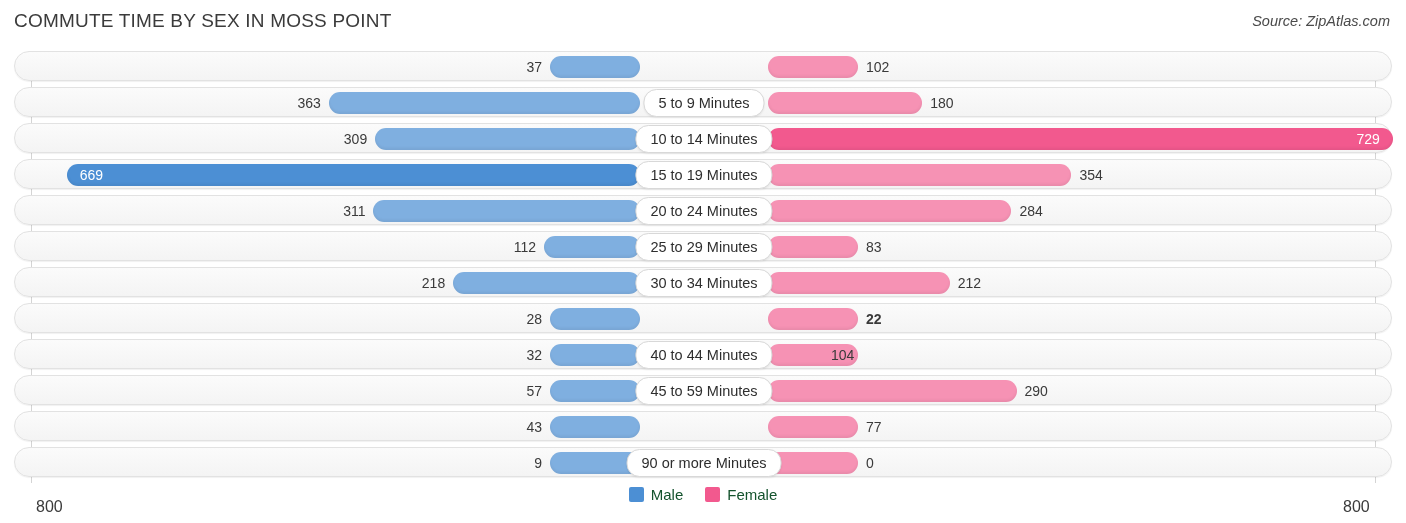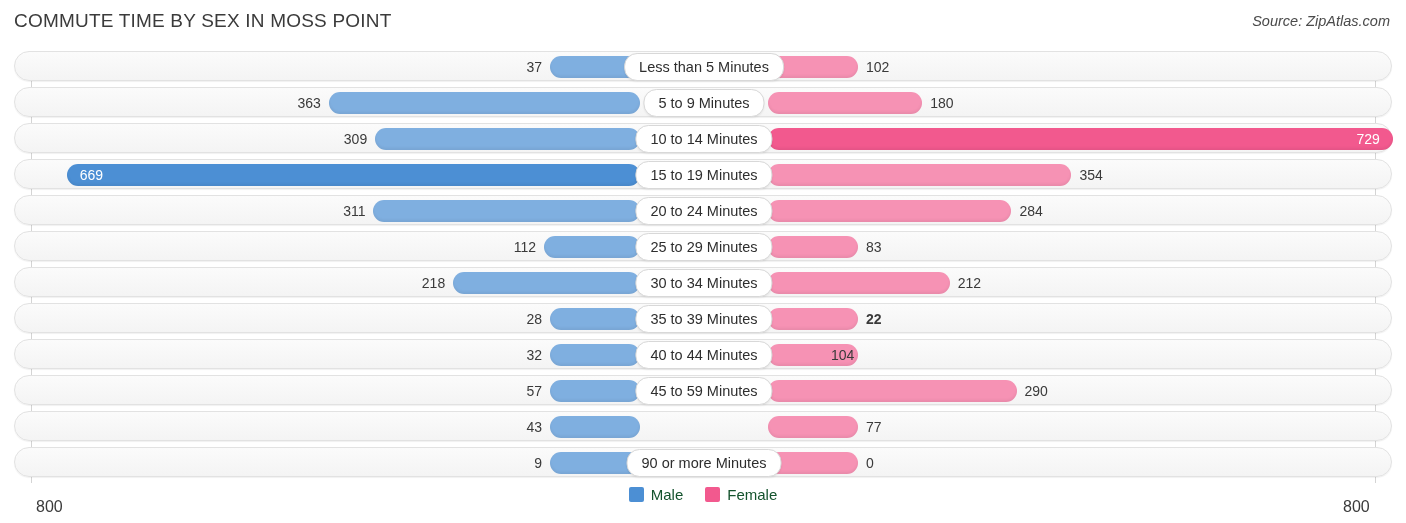--- a/index.html
+++ b/index.html
@@ -172,21 +172,20 @@
   <div id="plot-area">
     <div class="axis-line" id="axis-line-left"></div>
     <div class="axis-line" id="axis-line-right"></div>
     <div id="rows-container">
         <div class="bar-row" style="top: 0px;">
           <div class="bar-inner">
             <div class="bar male" style="left: 535px; width: 90px;"></div>
             <div class="val" style="left: 527px; transform: translateX(-100%);">37</div>
             <div class="bar female" style="left: 753px; width: 90px;"></div>
             <div class="val" style="left: 851px;">102</div>
-            <div class="cat-pill" style="left: 689px;">Less than 5 Minutes</div>
           </div>
         </div>
         <div class="bar-row" style="top: 36px;">
           <div class="bar-inner">
             <div class="bar male" style="left: 313.909px; width: 311.091px;"></div>
             <div class="val" style="left: 305.909px; transform: translateX(-100%);">363</div>
             <div class="bar female" style="left: 753px; width: 154.26px;"></div>
             <div class="val" style="left: 915.26px;">180</div>
             <div class="cat-pill" style="left: 689px;">5 to 9 Minutes</div>
           </div>
@@ -235,21 +234,20 @@
             <div class="val" style="left: 942.684px;">212</div>
             <div class="cat-pill" style="left: 689px;">30 to 34 Minutes</div>
           </div>
         </div>
         <div class="bar-row" style="top: 252px;">
           <div class="bar-inner">
             <div class="bar male" style="left: 535px; width: 90px;"></div>
             <div class="val" style="left: 527px; transform: translateX(-100%);">28</div>
             <div class="bar female" style="left: 753px; width: 90px;"></div>
             <div class="val" style="left: 851px; font-weight: bold;">22</div>
-            <div class="cat-pill" style="left: 689px;">35 to 39 Minutes</div>
           </div>
         </div>
         <div class="bar-row" style="top: 288px;">
           <div class="bar-inner">
             <div class="bar male" style="left: 535px; width: 90px;"></div>
             <div class="val" style="left: 527px; transform: translateX(-100%);">32</div>
             <div class="bar female" style="left: 753px; width: 90px;"></div>
             <div class="val" style="left: 816px;">104</div>
             <div class="cat-pill" style="left: 689px;">40 to 44 Minutes</div>
           </div>

